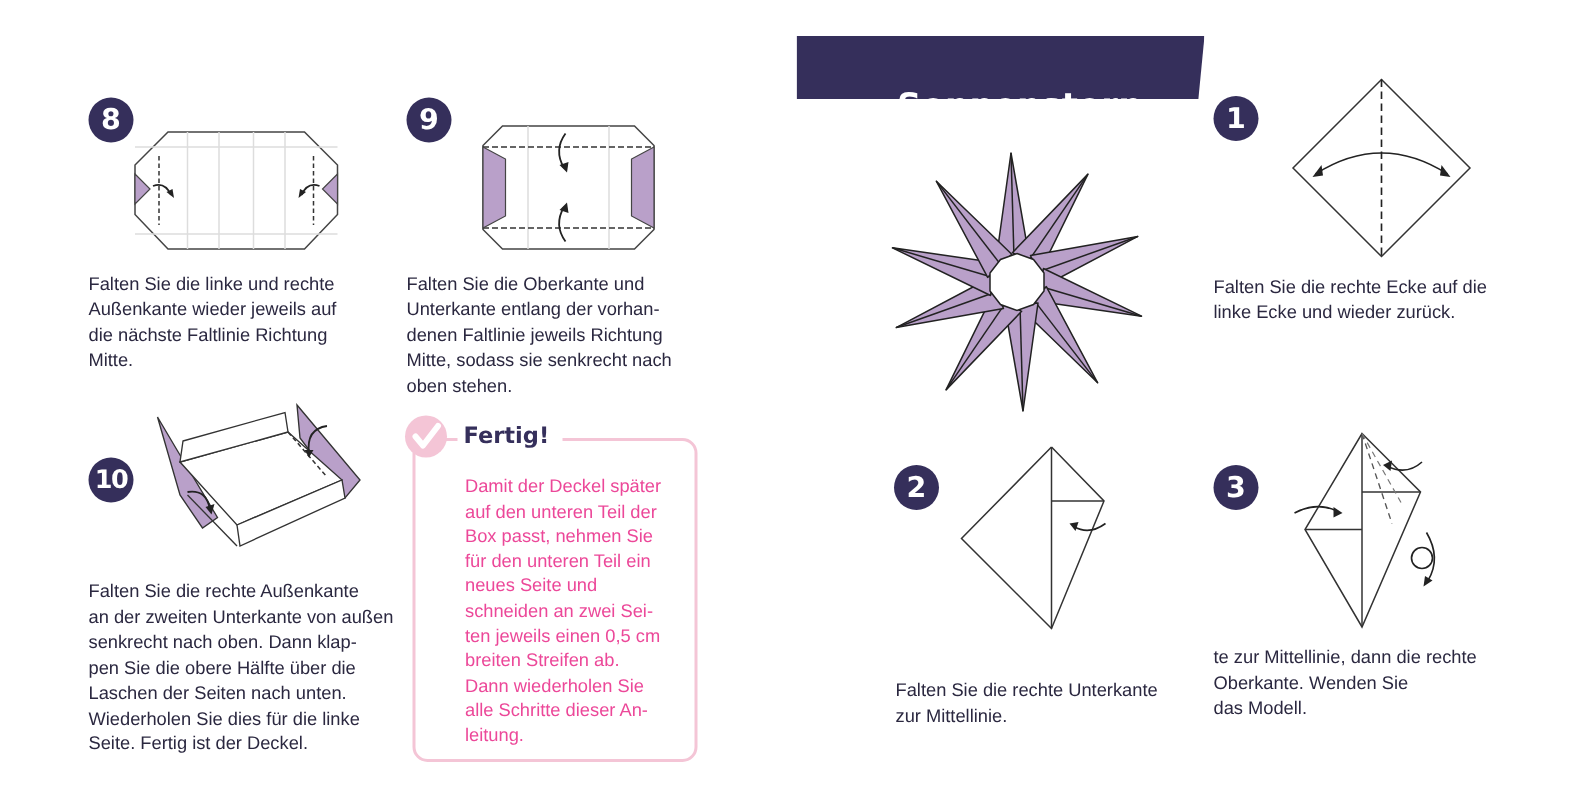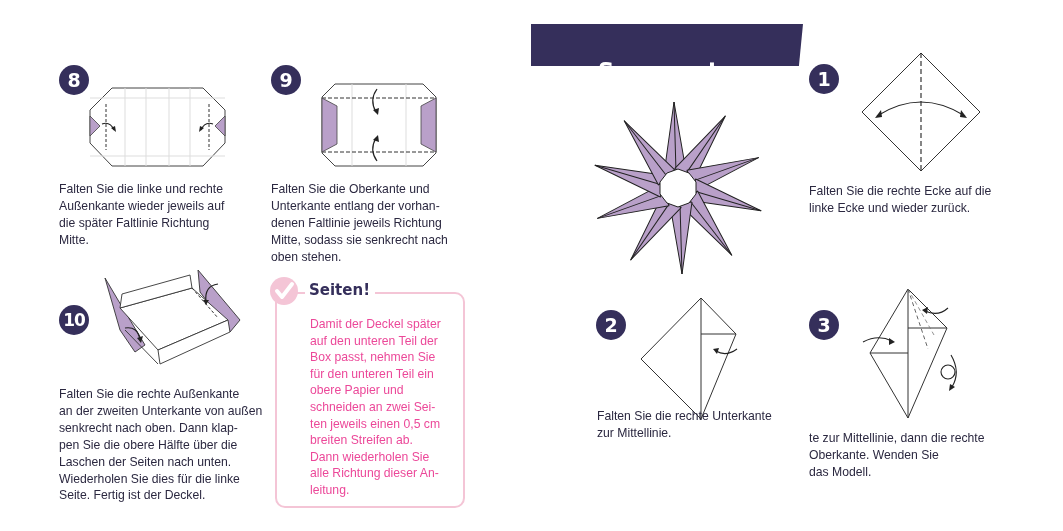--- a/index.html
+++ b/index.html
@@ -33,21 +33,21 @@
   <polygon points="0,28 10,38 0,48" fill="#b9a0c9" stroke="#444" stroke-width="0.8"></polygon>
   <polygon points="135,28 125,38 135,48" fill="#b9a0c9" stroke="#444" stroke-width="0.8"></polygon>
   <path d="M12,36 Q20,33 24,42" fill="none" stroke="#222" stroke-width="1.2"></path>
   <polygon points="21,40 26,44 25,38" fill="#222"></polygon>
   <path d="M123,36 Q115,33 111,42" fill="none" stroke="#222" stroke-width="1.2"></path>
   <polygon points="114,40 109,44 110,38" fill="#222"></polygon>
 </svg>
 <div class="txt" style="left:59px;top:181px;">
   <div>Falten Sie die linke und rechte</div>
   <div>Außenkante wieder jeweils auf</div>
-  <div>die später Faltlinie Richtung</div>
+  <div>die nächste Faltlinie Richtung</div>
   <div>Mitte.</div>
 </div>
 
 <div class="num" style="left:271px;top:65px;">9</div>
 <svg style="left:322px;top:84px;" width="114" height="82" viewBox="0 0 114 82">
   <polygon points="0,13 0,69 13,82 101,82 114,69 114,13 101,0 13,0" fill="#fff" stroke="#444" stroke-width="1"></polygon>
   <line x1="30" y1="0" x2="30" y2="82" stroke="#ddd"></line>
   <line x1="84" y1="0" x2="84" y2="82" stroke="#ddd"></line>
   <line x1="0" y1="14" x2="114" y2="14" stroke="#333" stroke-dasharray="4,2"></line>
   <line x1="0" y1="68" x2="114" y2="68" stroke="#333" stroke-dasharray="4,2"></line>
@@ -89,32 +89,32 @@
   <div>Wiederholen Sie dies für die linke</div>
   <div>Seite. Fertig ist der Deckel.</div>
 </div>
 
 <div class="fertig-box"></div>
 <div class="fertig-title-bg"></div>
 <svg class="check" viewBox="0 0 30 30">
   <circle cx="15" cy="15" r="14" fill="#f4c5d6"></circle>
   <path d="M8,15 L13,21 L23,8" fill="none" stroke="#fff" stroke-width="4" stroke-linecap="round" stroke-linejoin="round"></path>
 </svg>
-<div class="fertig-title">Seiten!</div>
+<div class="fertig-title">Fertig!</div>
 <div class="fertig-text">
   <div>Damit der Deckel später</div>
   <div>auf den unteren Teil der</div>
   <div>Box passt, nehmen Sie</div>
   <div>für den unteren Teil ein</div>
-  <div>obere Papier und</div>
+  <div>neues Seite und</div>
   <div>schneiden an zwei Sei-</div>
   <div>ten jeweils einen 0,5 cm</div>
   <div>breiten Streifen ab.</div>
   <div>Dann wiederholen Sie</div>
-  <div>alle Richtung dieser An-</div>
+  <div>alle Schritte dieser An-</div>
   <div>leitung.</div>
 </div>
 
 <div class="title-banner">
   <div class="title-text">Sonnenstern</div>
 </div>
 
 <svg style="left:586px;top:100px;" width="184" height="176" viewBox="-92 -88 184 176">
   <g stroke="#222" stroke-width="1" stroke-linejoin="round" fill="#b9a0c9">
     <g id="arm">
@@ -148,21 +148,21 @@
 </div>
 
 <div class="num" style="left:596px;top:310px;">2</div>
 <svg style="left:640px;top:297px;" width="100" height="124" viewBox="0 0 100 124">
   <polyline points="61,1 1,62 61,122 96,37 61,1" fill="#fff" stroke="#333" stroke-width="1"></polyline>
   <line x1="61" y1="1" x2="61" y2="122" stroke="#333" stroke-width="1"></line>
   <line x1="61" y1="37" x2="96" y2="37" stroke="#333" stroke-width="1"></line>
   <path d="M97,52 Q86,60 76,54" fill="none" stroke="#222" stroke-width="1.1"></path>
   <polygon points="73,52 79,51 77,57" fill="#222"></polygon>
 </svg>
-<div class="txt" style="left:597px;top:408px;">
+<div class="txt" style="left:597px;top:452px;">
   <div>Falten Sie die rechte Unterkante</div>
   <div>zur Mittellinie.</div>
 </div>
 
 <div class="num" style="left:809px;top:310px;">3</div>
 <svg style="left:860px;top:287px;" width="110" height="135" viewBox="0 0 110 135">
   <polygon points="48,2 87,41 48,131 10,66" fill="#fff" stroke="#333" stroke-width="1"></polygon>
   <line x1="48" y1="2" x2="48" y2="131" stroke="#333" stroke-width="1"></line>
   <line x1="48" y1="41" x2="87" y2="41" stroke="#333" stroke-width="1"></line>
   <line x1="10" y1="66" x2="48" y2="66" stroke="#333" stroke-width="1"></line>

